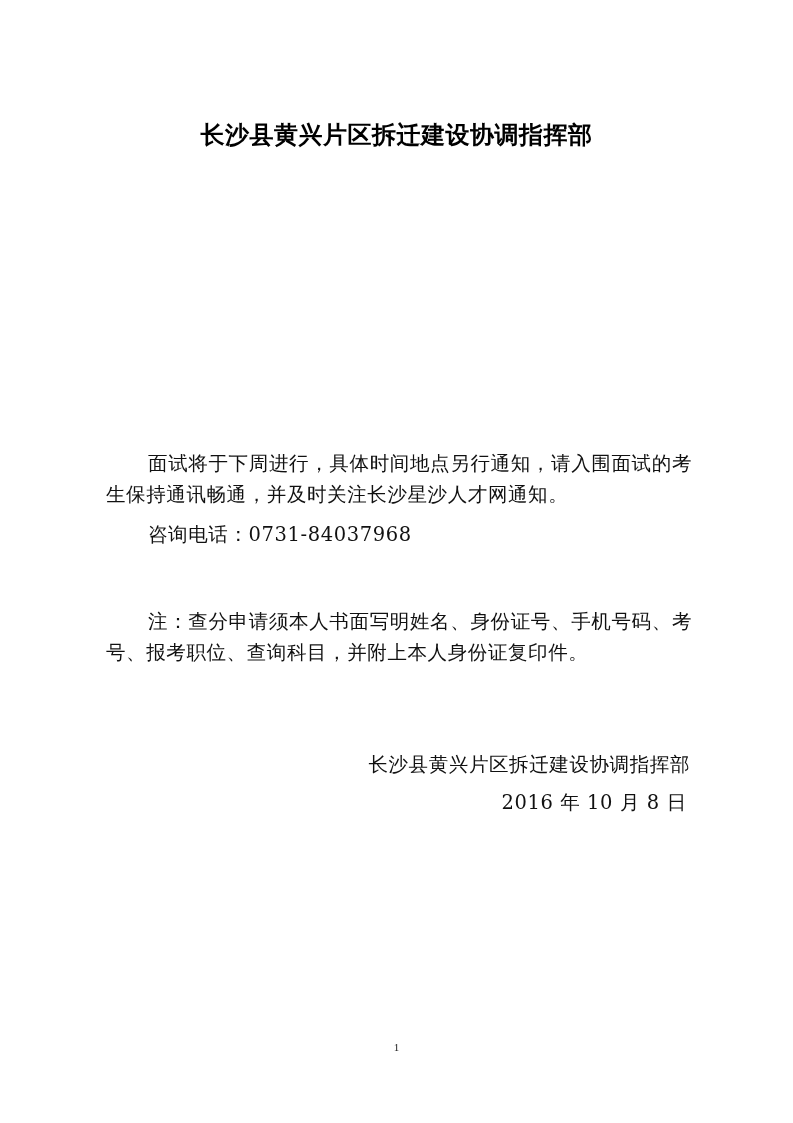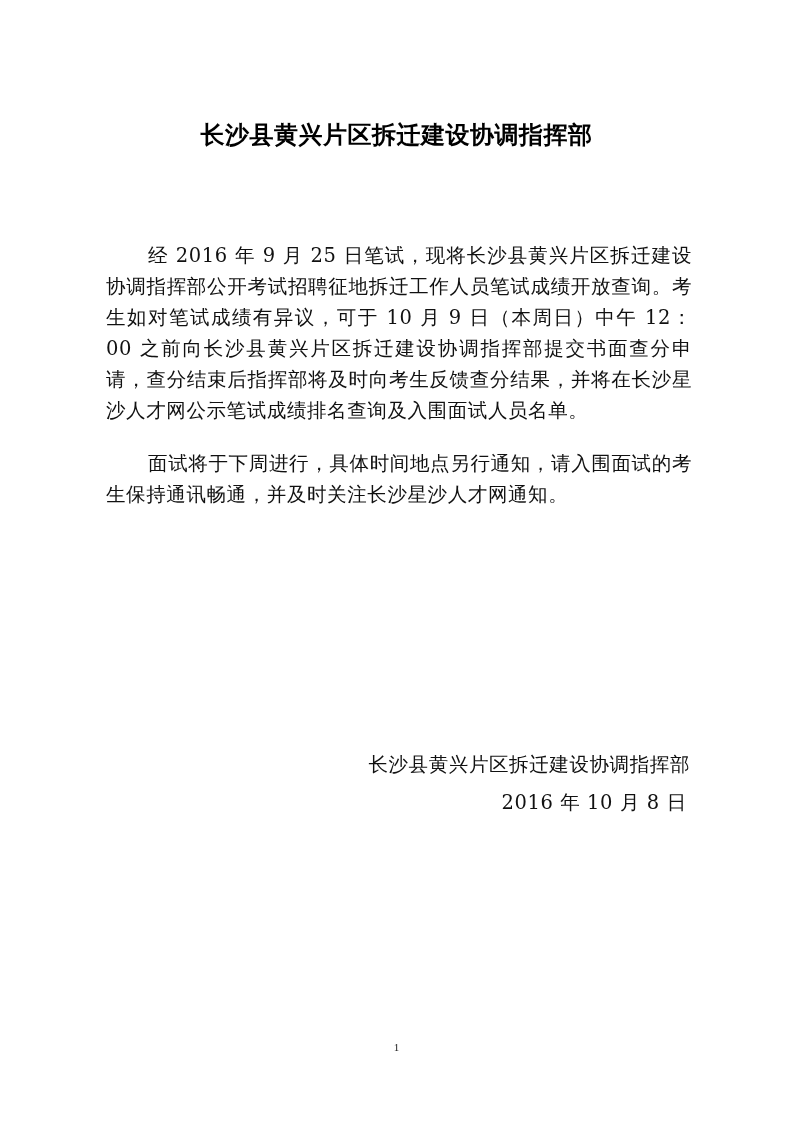--- a/index.html
+++ b/index.html
@@ -85,29 +85,32 @@
     }
   </style>
 </head>
 <body>
 
 <div class="page">
 
   <div class="title title-1">长沙县黄兴片区拆迁建设协调指挥部</div>
 
 
-  <div class="body-text para-1">
-    <p>经 2016 年 9 月 25 日笔试，现将长沙县黄兴片区拆迁建设协调指挥部公开考试招聘征地拆迁工作人员笔试成绩开放查询。考生如对笔试成绩有异议，可于 10 月 9 日（本周日）中午 12：00 之前向长沙县黄兴片区拆迁建设协调指挥部提交书面查分申请，查分结束后指挥部将及时向考生反馈查分结果，并将在长沙星沙人才网公示笔试成绩排名查询及入围面试人员名单。</p>
-  </div>
 
   <div class="body-text para-2">
     <p>面试将于下周进行，具体时间地点另行通知，请入围面试的考生保持通讯畅通，并及时关注长沙星沙人才网通知。</p>
   </div>
 
+  <div class="body-text para-3">
+    <p>咨询电话：0731-84037968</p>
+  </div>
 
+  <div class="body-text para-note">
+    <p>注：查分申请须本人书面写明姓名、身份证号、手机号码、考号、报考职位、查询科目，并附上本人身份证复印件。</p>
+  </div>
 
   <div class="signature">
     <span>长沙县黄兴片区拆迁建设协调指挥部</span>
     <span class="date">2016 年 10 月 8 日</span>
   </div>
 
   <div class="page-number">1</div>
 
 </div>
 

